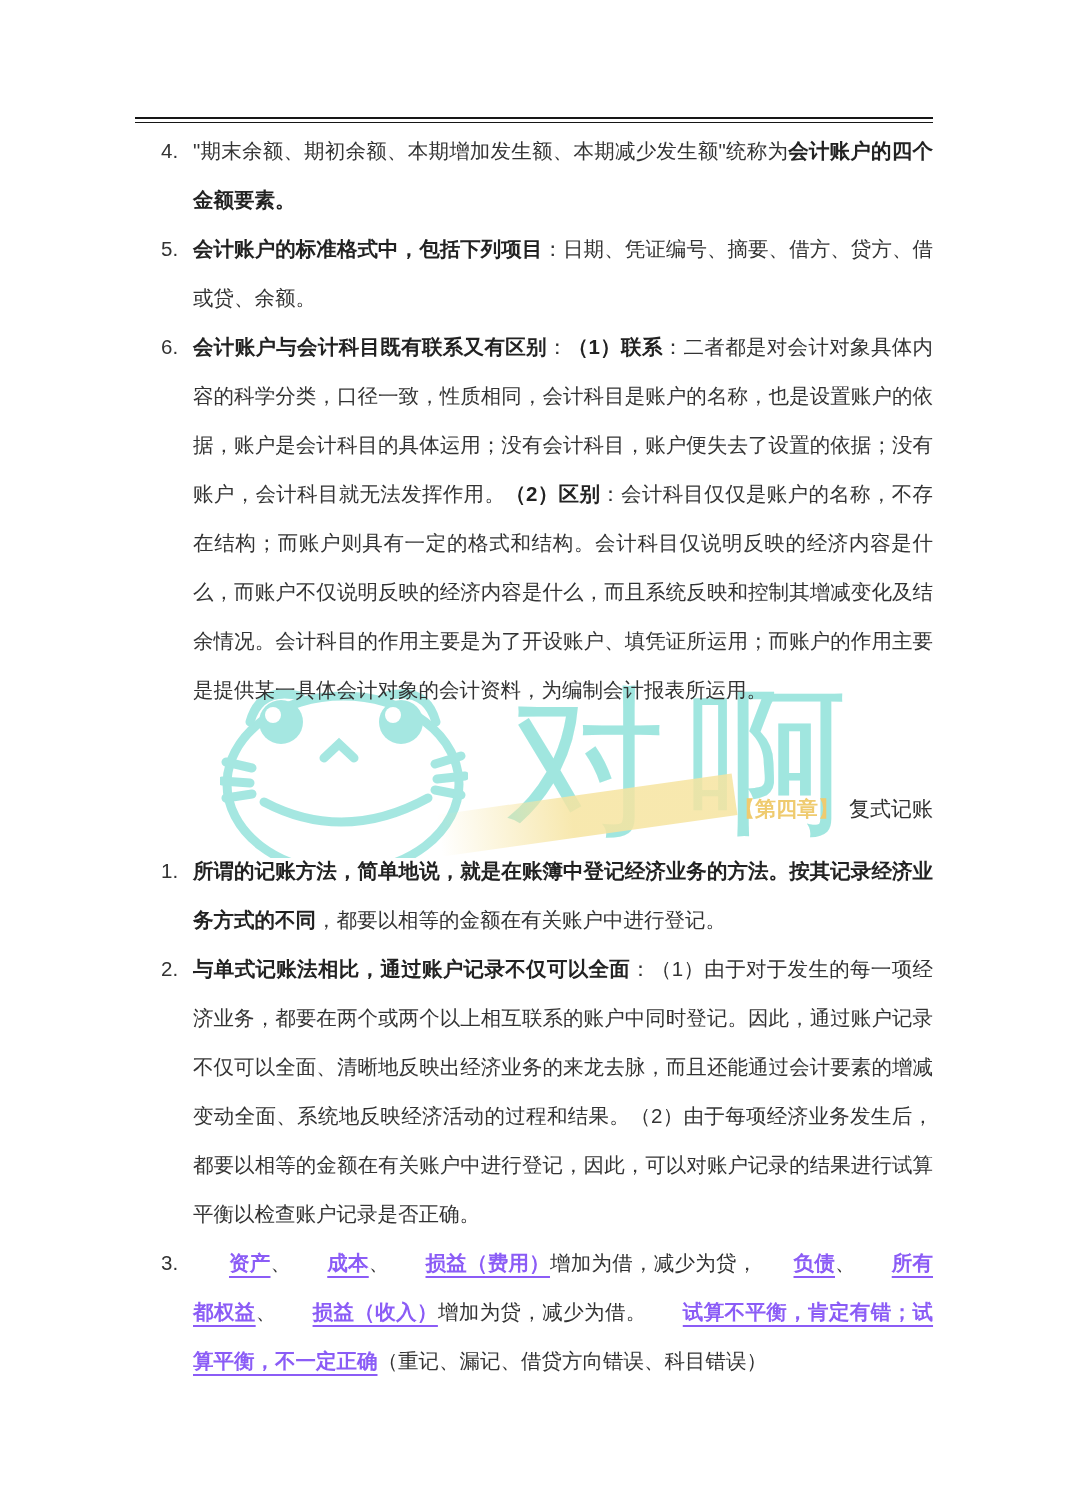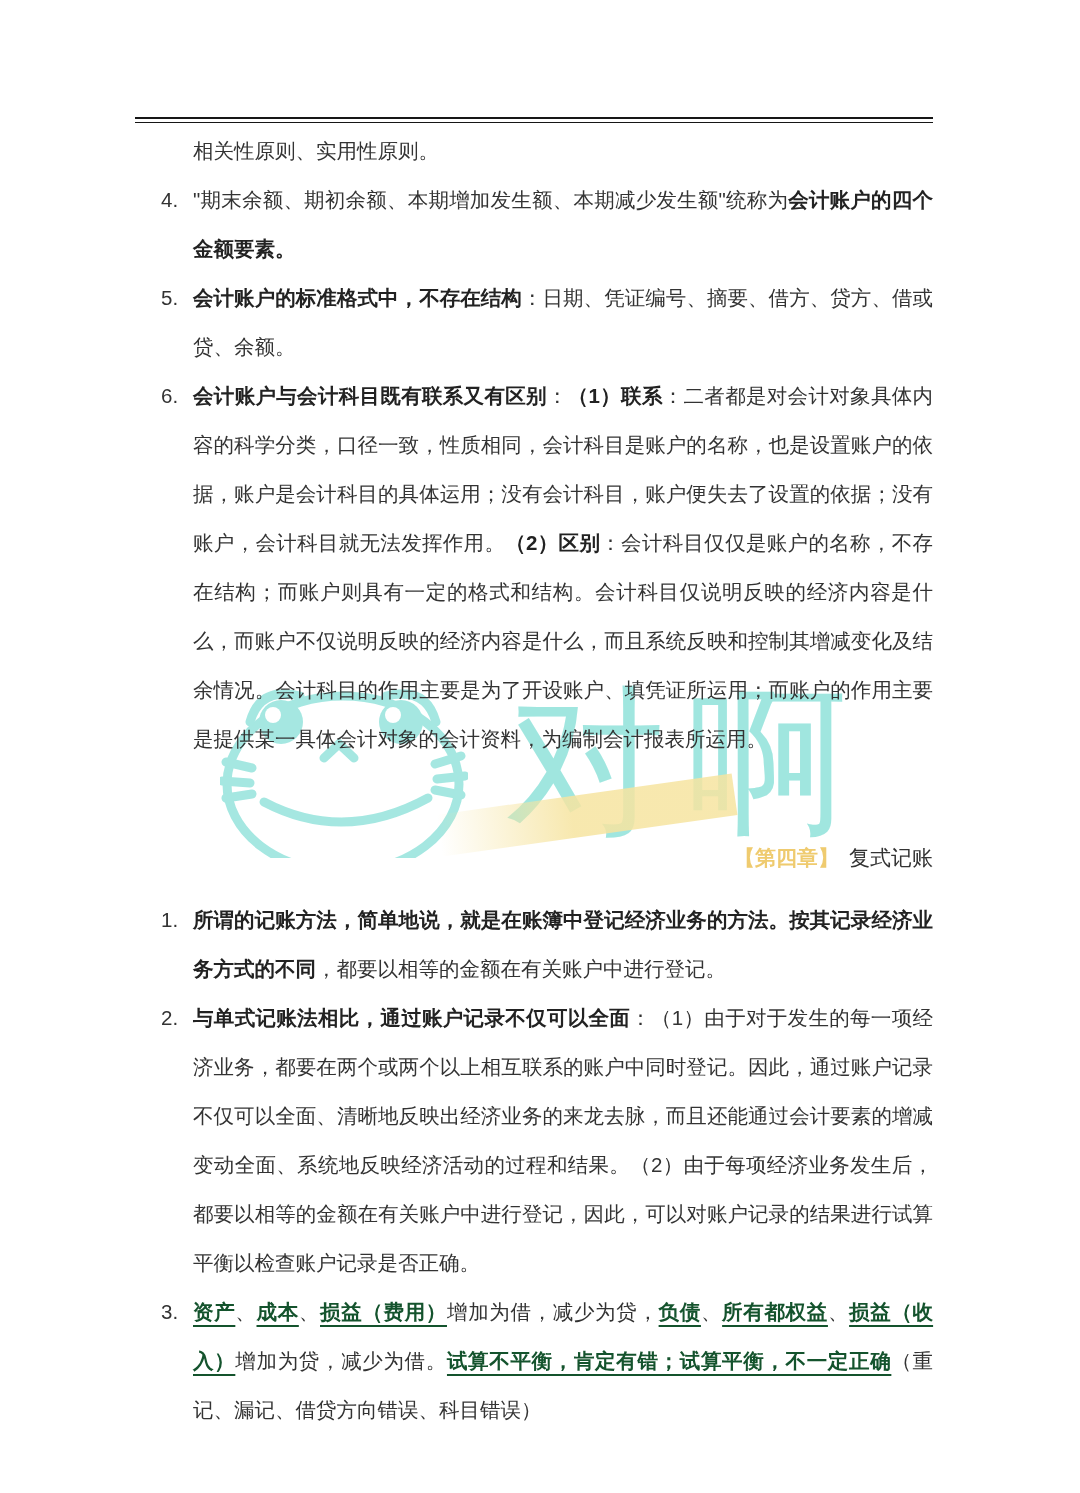--- a/index.html
+++ b/index.html
@@ -28,22 +28,22 @@
     margin-top:3px;font-size:20.5px;line-height:49px;color:#333333;
     text-align:justify;
   }
   .textblock p{margin:0;}
   .cont{padding-left:58px;}
   .item{position:relative;padding-left:58px;}
   .num{position:absolute;left:26px;top:0;color:#333333;}
   .seg-r{font-weight:normal;}
   .seg-b{font-weight:bold;color:#222222;}
   .seg-bu{
-    font-weight:bold;color:#14532d;
-    text-decoration:underline;text-underline-offset:6px;text-decoration-thickness:2px;
+    font-weight:bold;color:#8b5cf6;
+    text-decoration:underline;text-underline-offset:6px;text-decoration-thickness:2px;margin-left:36px;
   }
   .chapter{margin:70px 0 13px;text-align:right;font-size:21px;line-height:49px;font-weight:normal;}
   .chapter-tag{color:#efcb6f;font-weight:bold;margin-right:10px;}
   .chapter-title{color:#333333;}
 </style>
 </head>
 <body>
 
 <div class="page">
 
@@ -76,29 +76,28 @@
     </svg>
     <div class="wm-text">对啊</div>
     <div class="wm-wedge"></div>
   </div>
 
   <div class="content">
     <div class="top-rule"></div>
 
     <div class="textblock">
 
-      <p class="cont"><span class="seg-r">相关性原则、实用性原则。</span></p>
 
       <div class="item">
         <span class="num">4.</span>
         <p><span class="seg-r">"期末余额、期初余额、本期增加发生额、本期减少发生额"统称为</span><span class="seg-b">会计账户的四个金额要素。</span></p>
       </div>
       <div class="item">
         <span class="num">5.</span>
-        <p><span class="seg-b">会计账户的标准格式中，不存在结构</span><span class="seg-r">：日期、凭证编号、摘要、借方、贷方、借或贷、余额。</span></p>
+        <p><span class="seg-b">会计账户的标准格式中，包括下列项目</span><span class="seg-r">：日期、凭证编号、摘要、借方、贷方、借或贷、余额。</span></p>
       </div>
       <div class="item">
         <span class="num">6.</span>
         <p><span class="seg-b">会计账户与会计科目既有联系又有区别</span><span class="seg-r">：</span><span class="seg-b">（1）联系</span><span class="seg-r">：二者都是对会计对象具体内容的科学分类，口径一致，性质相同，会计科目是账户的名称，也是设置账户的依据，账户是会计科目的具体运用；没有会计科目，账户便失去了设置的依据；没有账户，会计科目就无法发挥作用。</span><span class="seg-b">（2）区别</span><span class="seg-r">：会计科目仅仅是账户的名称，不存在结构；而账户则具有一定的格式和结构。会计科目仅说明反映的经济内容是什么，而账户不仅说明反映的经济内容是什么，而且系统反映和控制其增减变化及结余情况。会计科目的作用主要是为了开设账户、填凭证所运用；而账户的作用主要是提供某一具体会计对象的会计资料，为编制会计报表所运用。</span></p>
       </div>
 
       <h2 class="chapter">
         <span class="chapter-tag">【第四章】</span><span class="chapter-title">复式记账</span>
       </h2>
 

